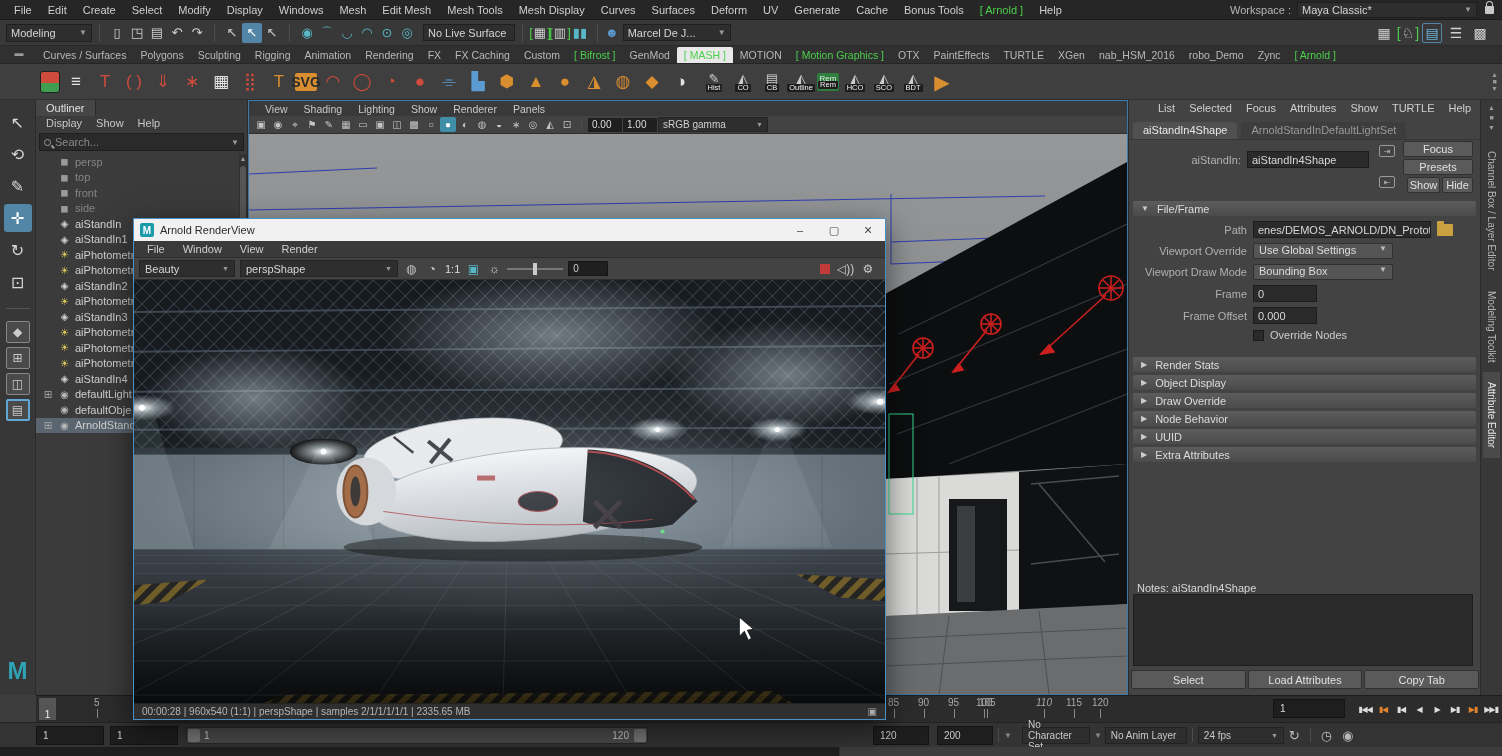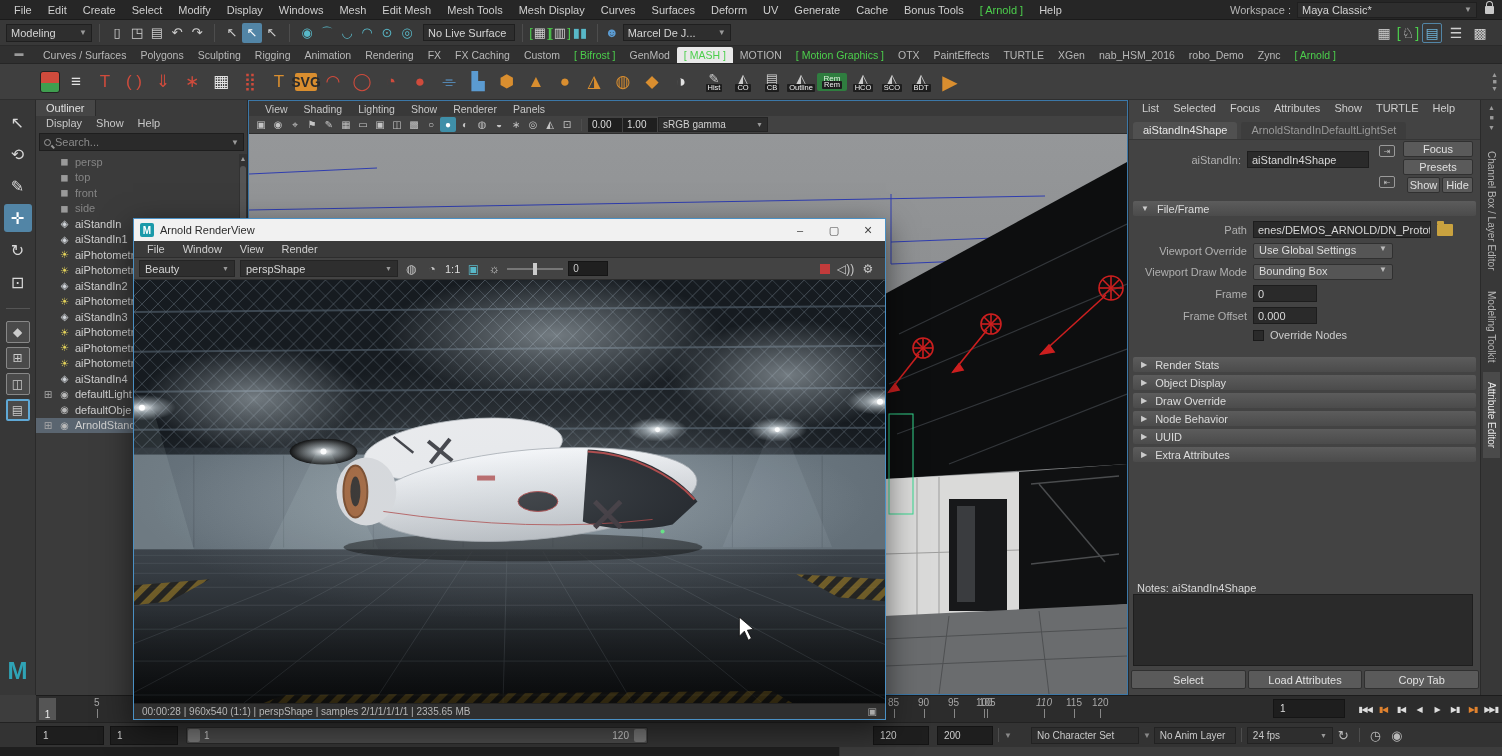--- a/index.html
+++ b/index.html
@@ -44,21 +44,21 @@
   .shelficons{left:0;top:64px;width:1502px;height:36px;background:#3f3f3f;display:flex;align-items:center;padding-left:40px;gap:3px;border-bottom:1px solid #2e2e2e;}
   .shic{width:26px;height:26px;display:flex;align-items:center;justify-content:center;font-size:17px;border-radius:2px;position:relative;}
   .shic.red{color:#cf4b3c;}
   .shic.orange{color:#d98e2f;}
   .shic.white{color:#e2e2e2;}
   .shic.blue{color:#5b9bd1;}
   .shic.redgreen{background:linear-gradient(180deg,#cf4b3c 55%,#3f9e4f 55%);color:transparent;width:20px;height:22px;border-radius:3px;border:1px solid #222;}
   .shic.svgbadge{background:#d98e2f;color:#2b2b2b;font-size:14px;font-weight:bold;width:22px;height:18px;}
   .shic.label{flex-direction:column;font-size:13px;}
   .shic.label .lbl{font-size:7.5px;color:#f0f0f0;background:#1d1d1d;padding:0 2px;border-radius:1px;line-height:8px;margin-top:-2px;}
-  .shic.green{background:#2f7d3f;color:#dff3df;font-size:8px;width:30px;height:18px;}
+  .shic.green{background:#2f7d3f;color:#dff3df;font-size:8px;width:22px;height:18px;}
   .shelf-scroll{margin-left:auto;margin-right:4px;color:#9a9a9a;display:flex;flex-direction:column;font-size:7px;line-height:7px;align-items:center;}
 
   
   .workarea{left:0;top:100px;width:1502px;height:595px;}
   .toolbox{left:0;top:0;width:36px;height:595px;background:#373737;border-right:1px solid #2a2a2a;display:flex;flex-direction:column;align-items:center;padding-top:8px;gap:4px;}
   .tool{width:28px;height:28px;display:flex;align-items:center;justify-content:center;font-size:16px;color:#d8d8d8;border-radius:3px;}
   .tool.active{background:#5285a6;color:#fff;}
   .toolsep{width:24px;height:1px;background:#555;margin:8px 0;}
   .layoutbtn{width:24px;height:22px;border:1px solid #888;background:#4a4a4a;border-radius:2px;display:flex;align-items:center;justify-content:center;font-size:12px;color:#ccc;}
   .layoutbtn.active{border:2px solid #5fa8d5;}
@@ -92,21 +92,21 @@
   .vp-menus span{padding:0 8px;color:#c8c8c8;font-size:10.5px;}
   .vp-icons{height:18px;background:#424242;display:flex;align-items:center;padding:0 4px;gap:1px;border-bottom:1px solid #2e2e2e;}
   .vpic{width:16px;height:15px;display:flex;align-items:center;justify-content:center;font-size:10px;color:#c4c4c4;border-radius:2px;}
   .vpic.active{background:#3f8fa8;color:#fff;}
   .vp-field{background:#1f1f1f;color:#ddd;height:14px;padding:0 4px;display:flex;align-items:center;font-size:10px;min-width:34px;}
   .vp-dd{background:#2e2e2e;height:15px;display:flex;align-items:center;padding:0 4px;color:#d0d0d0;font-size:10px;min-width:110px;border:1px solid #242424;}
   .vp-scene{position:absolute;left:0;top:33px;width:878px;height:560px;}
 
   
   .ae{left:1128px;top:0;width:352px;height:595px;background:#434343;border-left:1px solid #2a2a2a;font-size:11px;}
-  .ae-menus{height:16px;display:flex;align-items:center;padding-left:6px;}
+  .ae-menus{height:16px;display:flex;align-items:center;padding-left:22px;}
   .ae-menus span{padding:0 7px;color:#cfcfcf;}
   .ae-tabs{height:18px;display:flex;margin-top:6px;border-bottom:1px solid #363636;}
   .ae-tab{padding:2px 10px;color:#9a9a9a;background:#3d3d3d;margin-left:4px;border-radius:3px 3px 0 0;white-space:nowrap;overflow:hidden;}
   .ae-tab.active{background:#505050;color:#e8e8e8;}
   .ae-noderow{position:relative;height:58px;}
   .ae-label{color:#b0b0b0;text-align:right;}
   .ae-field{background:#2a2a2a;border:1px solid #1d1d1d;color:#d8d8d8;height:17px;display:flex;align-items:center;padding:0 4px;overflow:hidden;white-space:nowrap;}
   .ae-btn{background:#5a5a5a;border:1px solid #303030;border-radius:2px;color:#e0e0e0;display:flex;align-items:center;justify-content:center;height:16px;}
   .ae-dd{background:#555;border:1px solid #303030;color:#ddd;height:16px;display:flex;align-items:flex-start;padding:0 5px;border-radius:2px;}
   .ae-dd .caret{margin-left:auto;font-size:8px;color:#bbb;padding-left:8px;}
@@ -817,21 +817,21 @@
     <div class="rb-slider" style="width:462px;margin-left:8px;">
       <span class="rb-handle" style="left:1px;"></span>
       <span style="position:absolute;left:17px;top:2px;">1</span>
       <span style="position:absolute;right:18px;top:2px;">120</span>
       <span class="rb-handle" style="right:1px;"></span>
     </div>
     <div class="rb-field" style="width:56px;margin-left:225px;">120</div>
     <div class="rb-field" style="width:56px;margin-left:8px;">200</div>
     <span class="sep" style="height:14px;"></span>
     <span style="color:#888;font-size:8px;">▼</span>
-    <div class="rb-dd" style="width:108px;margin-left:19px;">
+    <div class="rb-dd" style="width:68px;margin-left:10px;">
         <span>No Character Set</span>
       </div>
     <span style="color:#888;font-size:8px;margin-left:4px;">▼</span>
     <div class="rb-dd" style="width:82px;margin-left:3px;">
         <span>No Anim Layer</span>
       </div>
     <span class="sep" style="height:14px;"></span>
     <div class="rb-dd" style="width:86px;">
       <span>24 fps</span>
         <span style="margin-left:auto;font-size:7px;color:#999;">▼</span>

